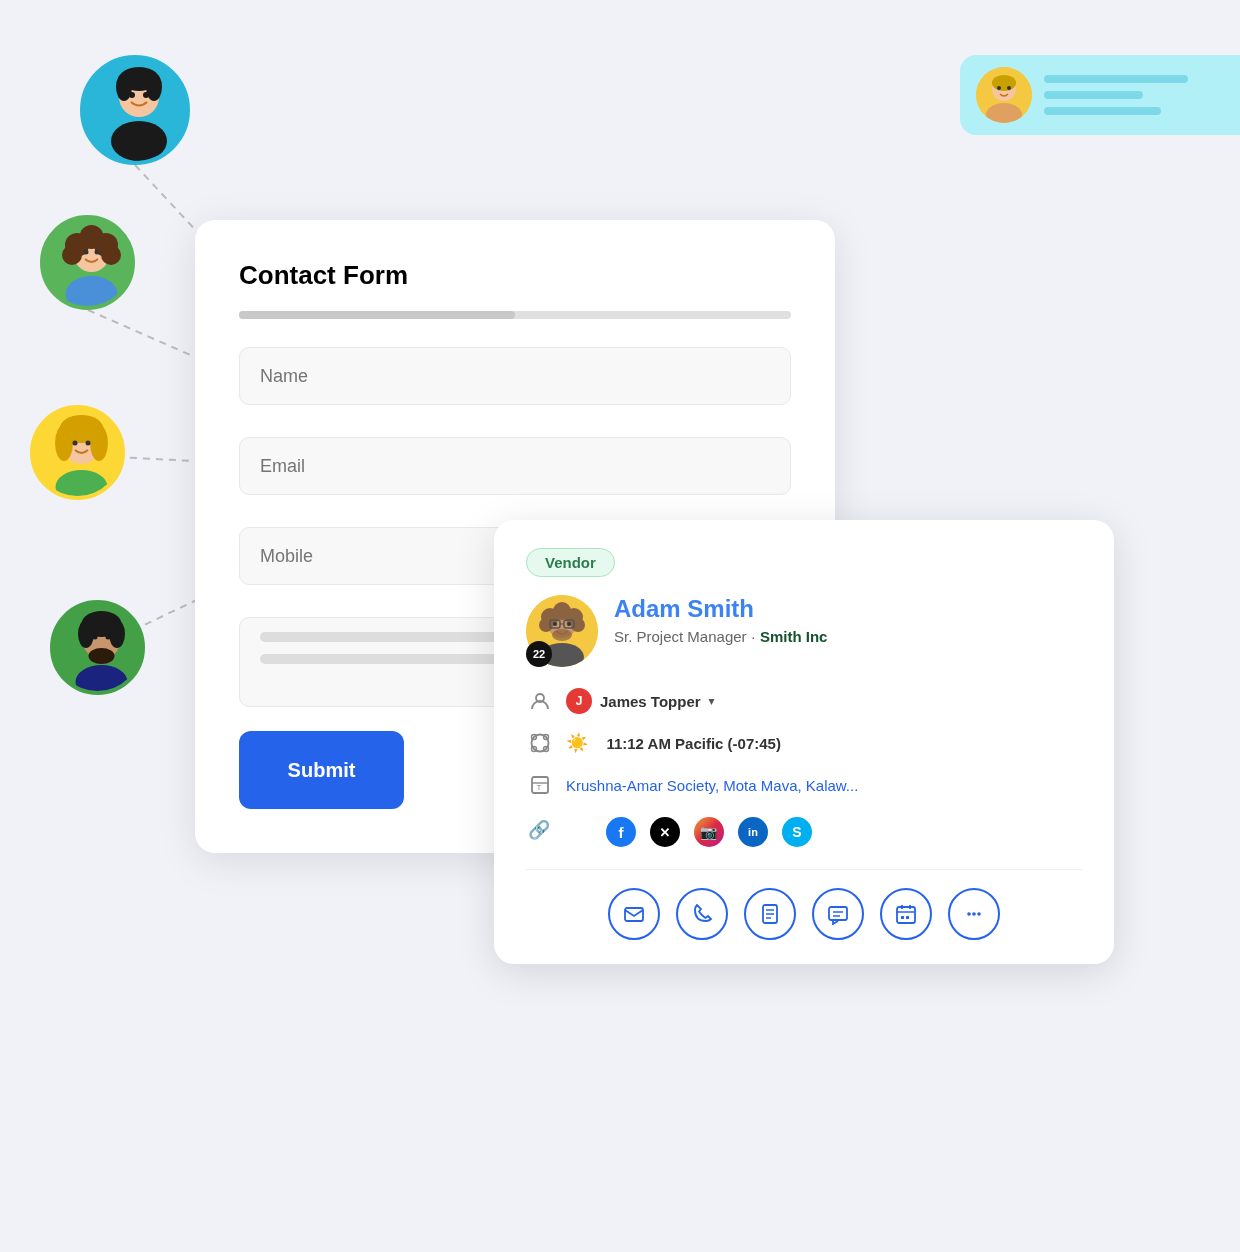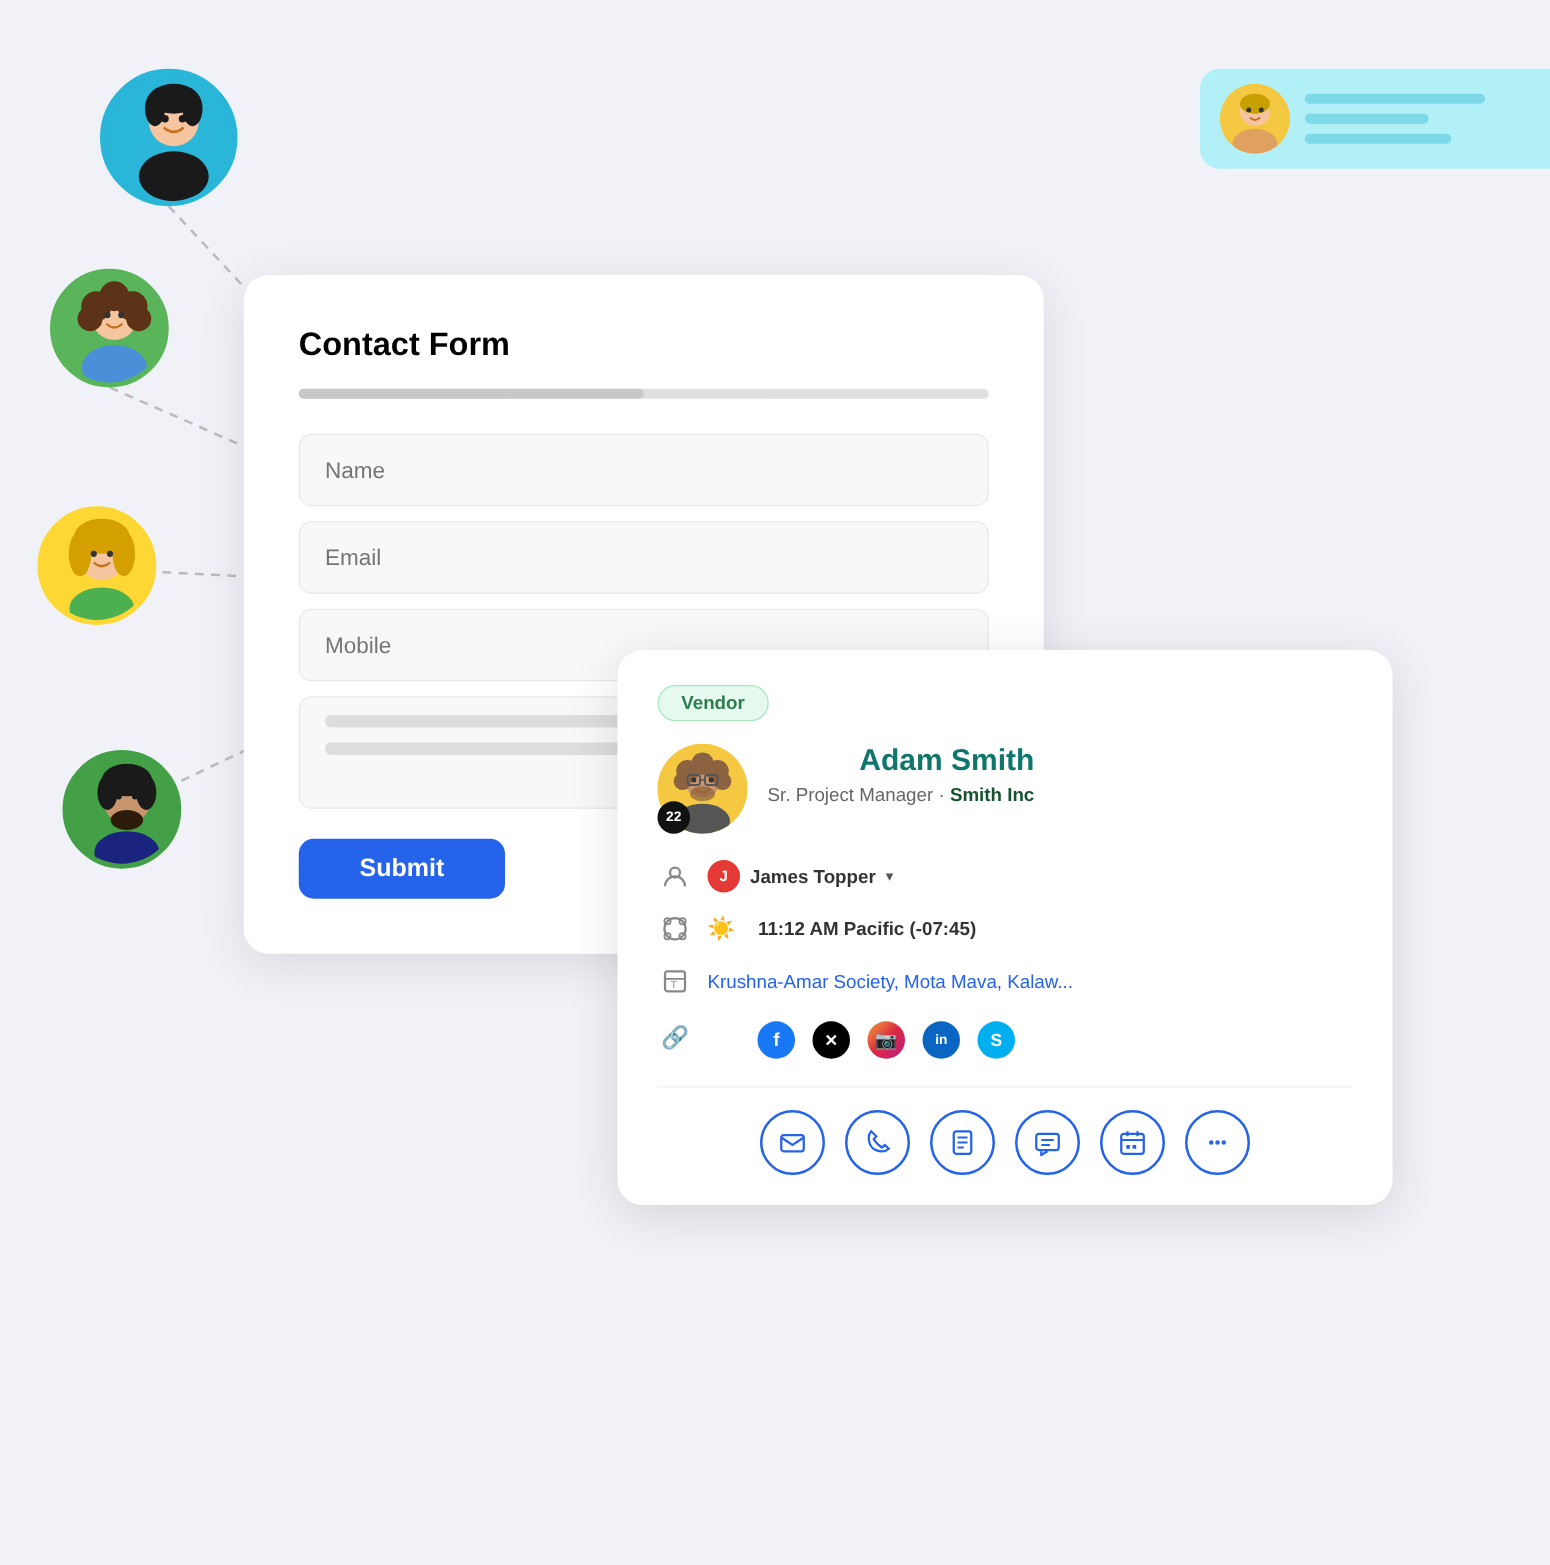--- a/index.html
+++ b/index.html
@@ -109,38 +109,38 @@
     }
     .form-input {
       width: 100%;
       height: 58px;
       border: 1.5px solid #e8e8e8;
       border-radius: 10px;
       background: #f8f8f8;
       padding: 16px 20px;
       font-size: 18px;
       color: #aaa;
-      margin-bottom: 12px;
+      margin-bottom: 32px;
       outline: none;
     }
     .textarea-lines {
       display: flex;
       flex-direction: column;
       gap: 12px;
       padding: 14px 20px;
     }
     .textarea-line {
       height: 10px;
       background: #ddd;
       border-radius: 5px;
     }
     .textarea-line.short { width: 65%; }
     .submit-btn {
       width: 165px;
-      height: 48px;
+      height: 78px;
       background: #2563eb;
       color: #fff;
       border: none;
       border-radius: 12px;
       font-size: 20px;
       font-weight: 600;
       cursor: pointer;
     }
 
     
@@ -199,23 +199,22 @@
       border-radius: 50%;
       font-size: 11px;
       font-weight: 700;
       display: flex;
       align-items: center;
       justify-content: center;
     }
     .contact-name {
       font-size: 24px;
       font-weight: 700;
-      color: #0f766e;
+      color: #3b82f6;
       line-height: 1.2;
-      text-align: right;
     }
     .contact-role {
       font-size: 15px;
       color: #666;
       margin-top: 4px;
     }
     .contact-company {
       color: #14532d;
       font-weight: 600;
     }

